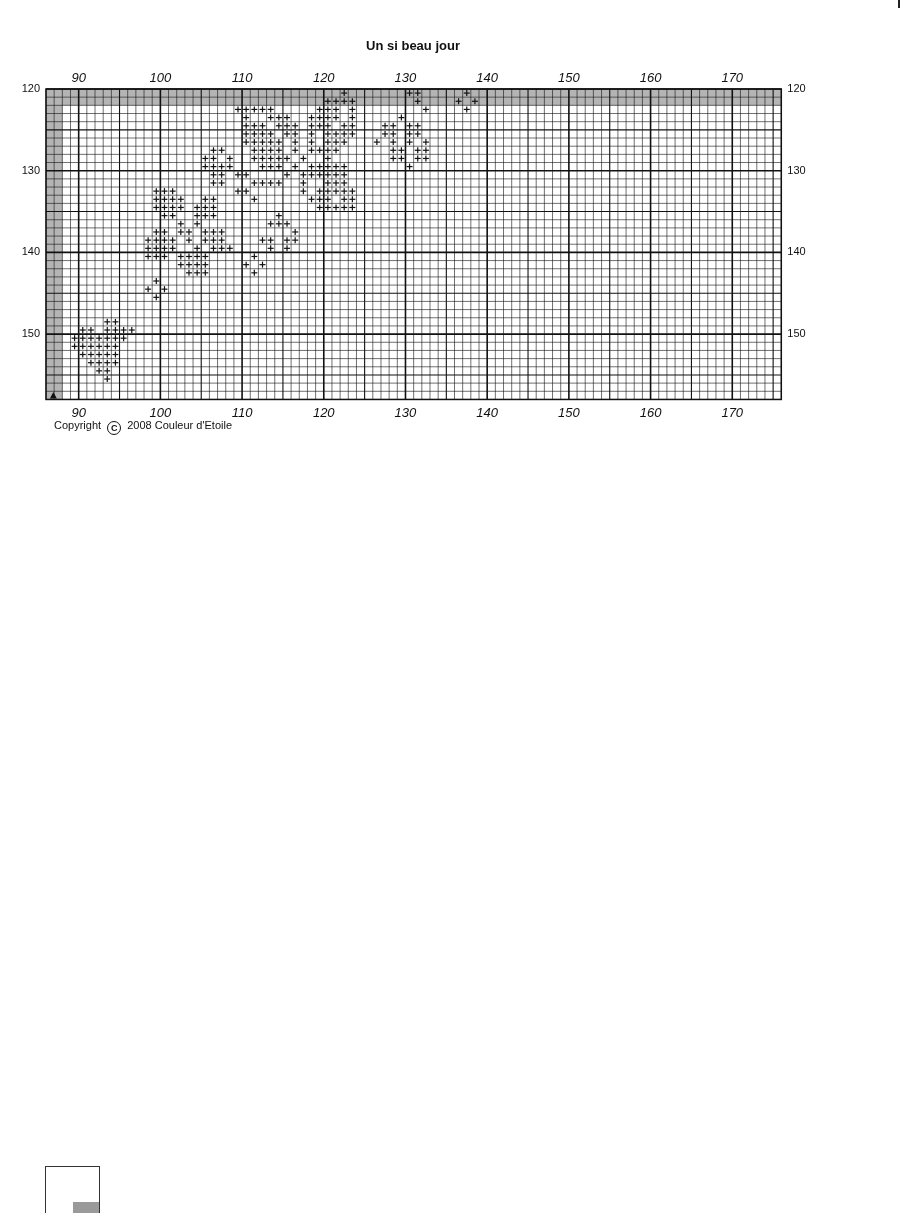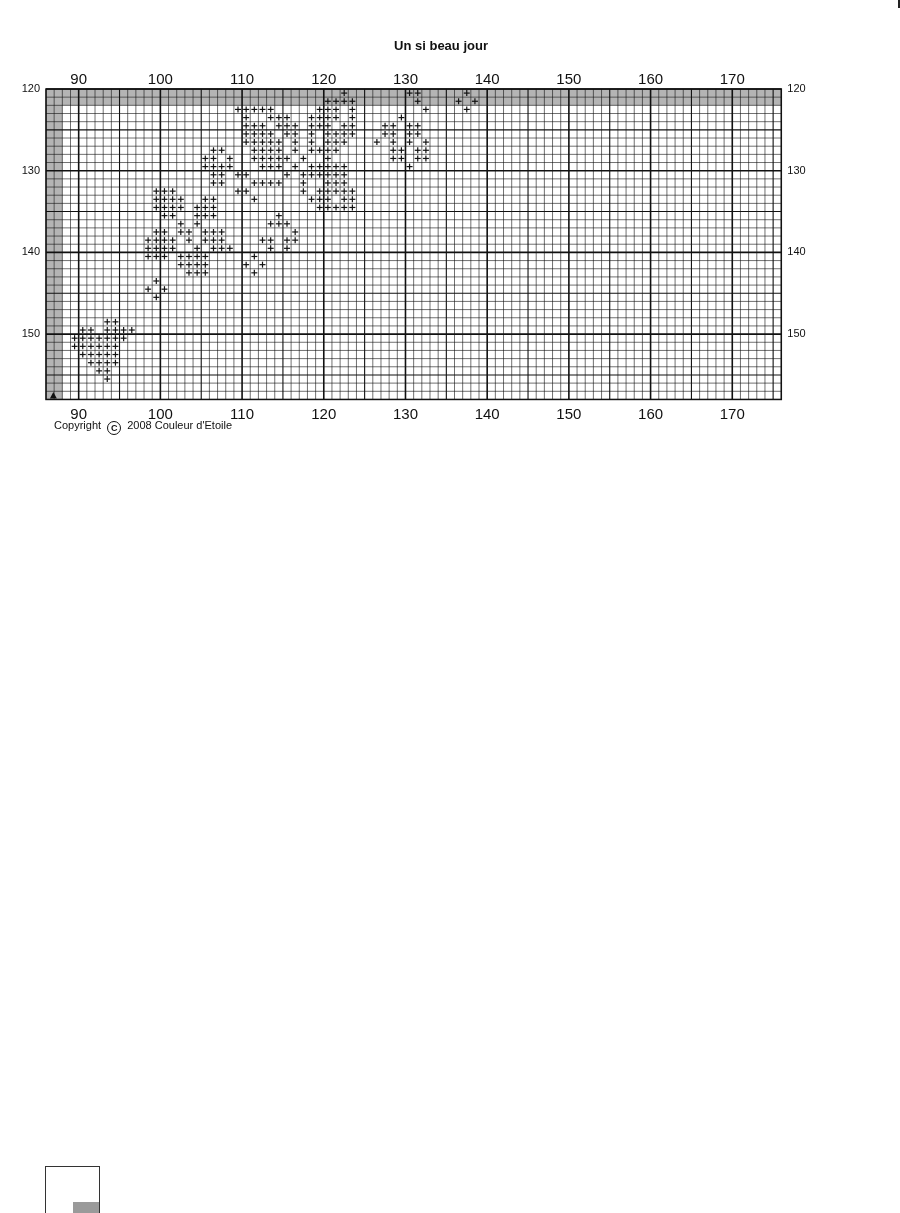--- a/index.html
+++ b/index.html
@@ -1,18 +1,18 @@
 <!DOCTYPE html>
 <html><head>
 <meta charset="utf-8">
 <style>
   html,body{margin:0;padding:0;background:#fff;}
   body{width:900px;height:1213px;position:relative;overflow:hidden;font-family:"Liberation Sans",sans-serif;color:#111;}
-  .title{position:absolute;top:38px;left:0;width:826px;text-align:center;font-weight:bold;font-size:13px;padding-left:28px;}
-  .tick{position:absolute;font-size:15px;transform:translateX(-50%);}
+  .title{position:absolute;top:38px;left:0;width:826px;text-align:center;font-weight:bold;font-size:13px;}
+  .tick{position:absolute;font-size:13px;transform:translateX(-50%);font-style:italic;}
   .rtick{position:absolute;font-size:11px;}
   .ltick{position:absolute;font-size:11px;text-align:right;width:40px;left:0;}
   #grid{position:absolute;left:0;top:0;}
   .copy{position:absolute;left:54px;top:419px;font-size:11px;}
   .copy .c{display:inline-block;width:12px;height:12px;border:1.5px solid #111;border-radius:50%;text-align:center;line-height:12px;font-size:9px;font-weight:bold;margin:0 3px;vertical-align:-2px;}
   .mini{position:absolute;left:45px;top:1166px;width:53px;height:48px;border:1px solid #333;border-bottom:none;}
   .mini .shade{position:absolute;right:0;bottom:0;width:26px;height:13px;background:#9a9a9a;}
   .edge{position:absolute;right:0;top:0;width:2px;height:8px;background:#222;}
 </style>
 </head>

